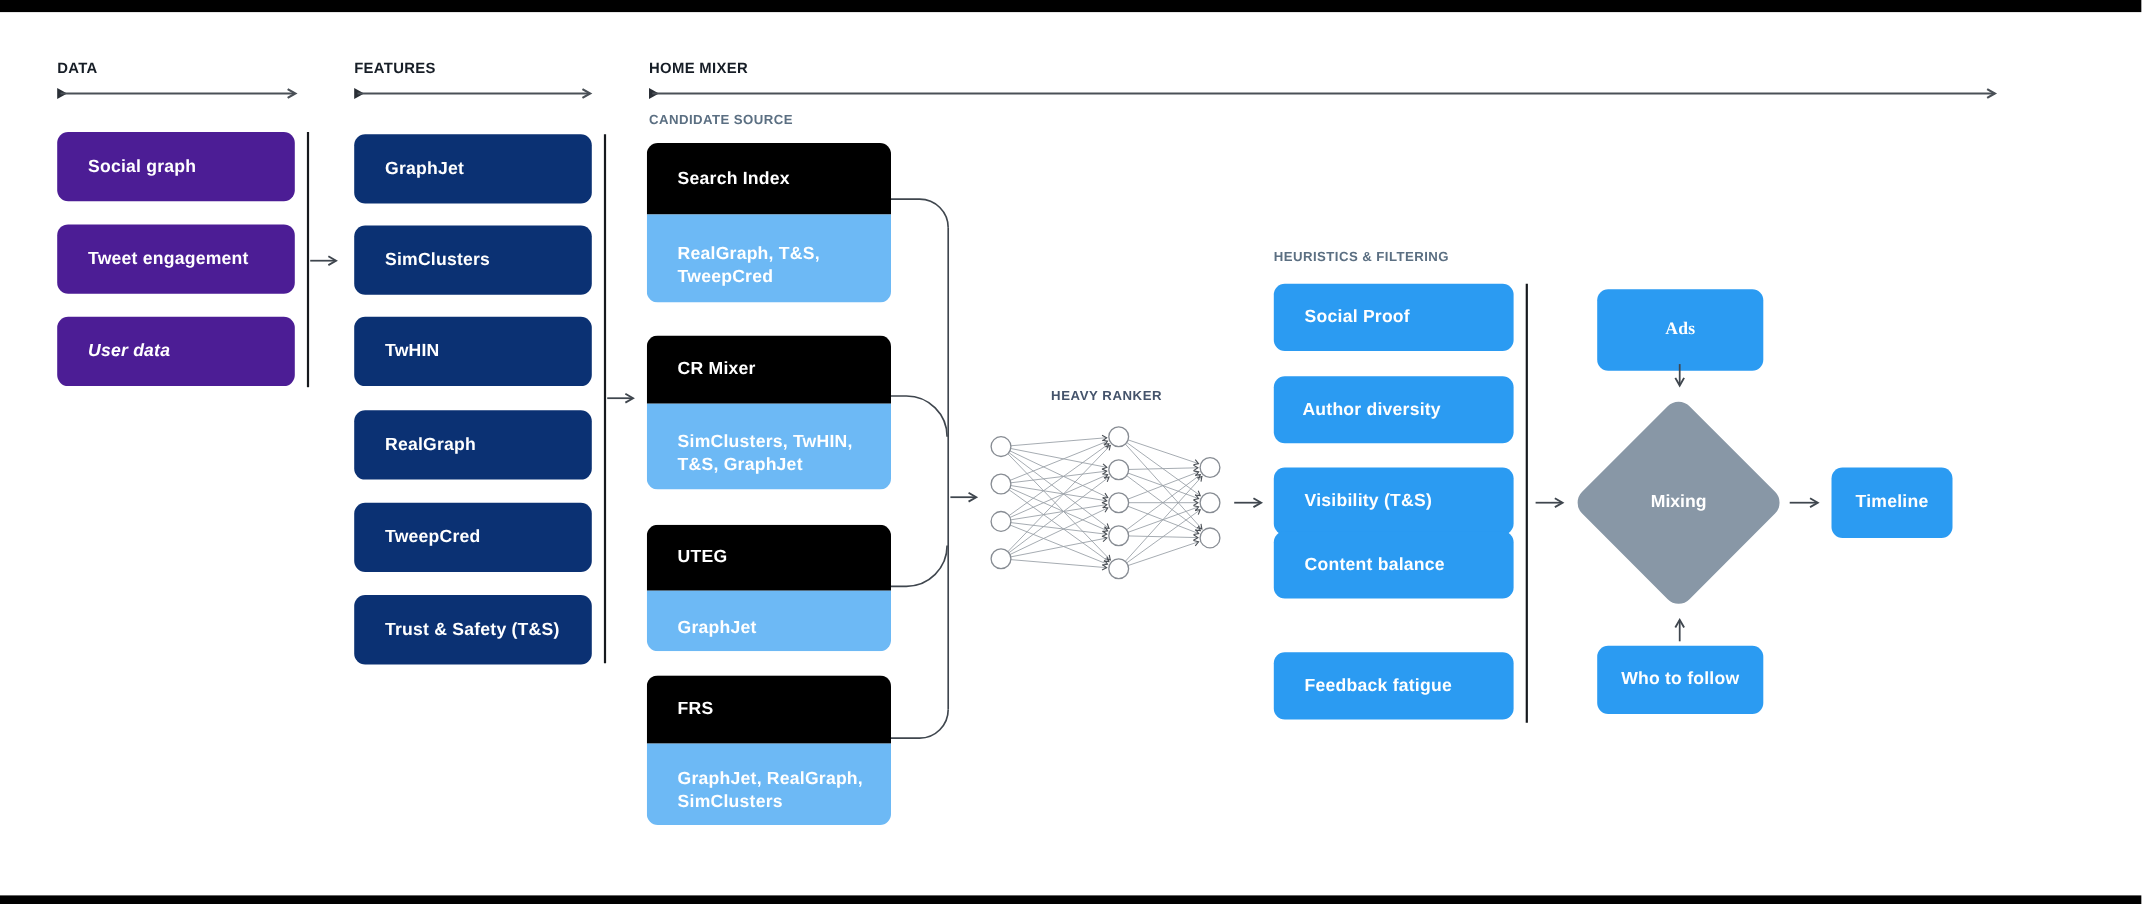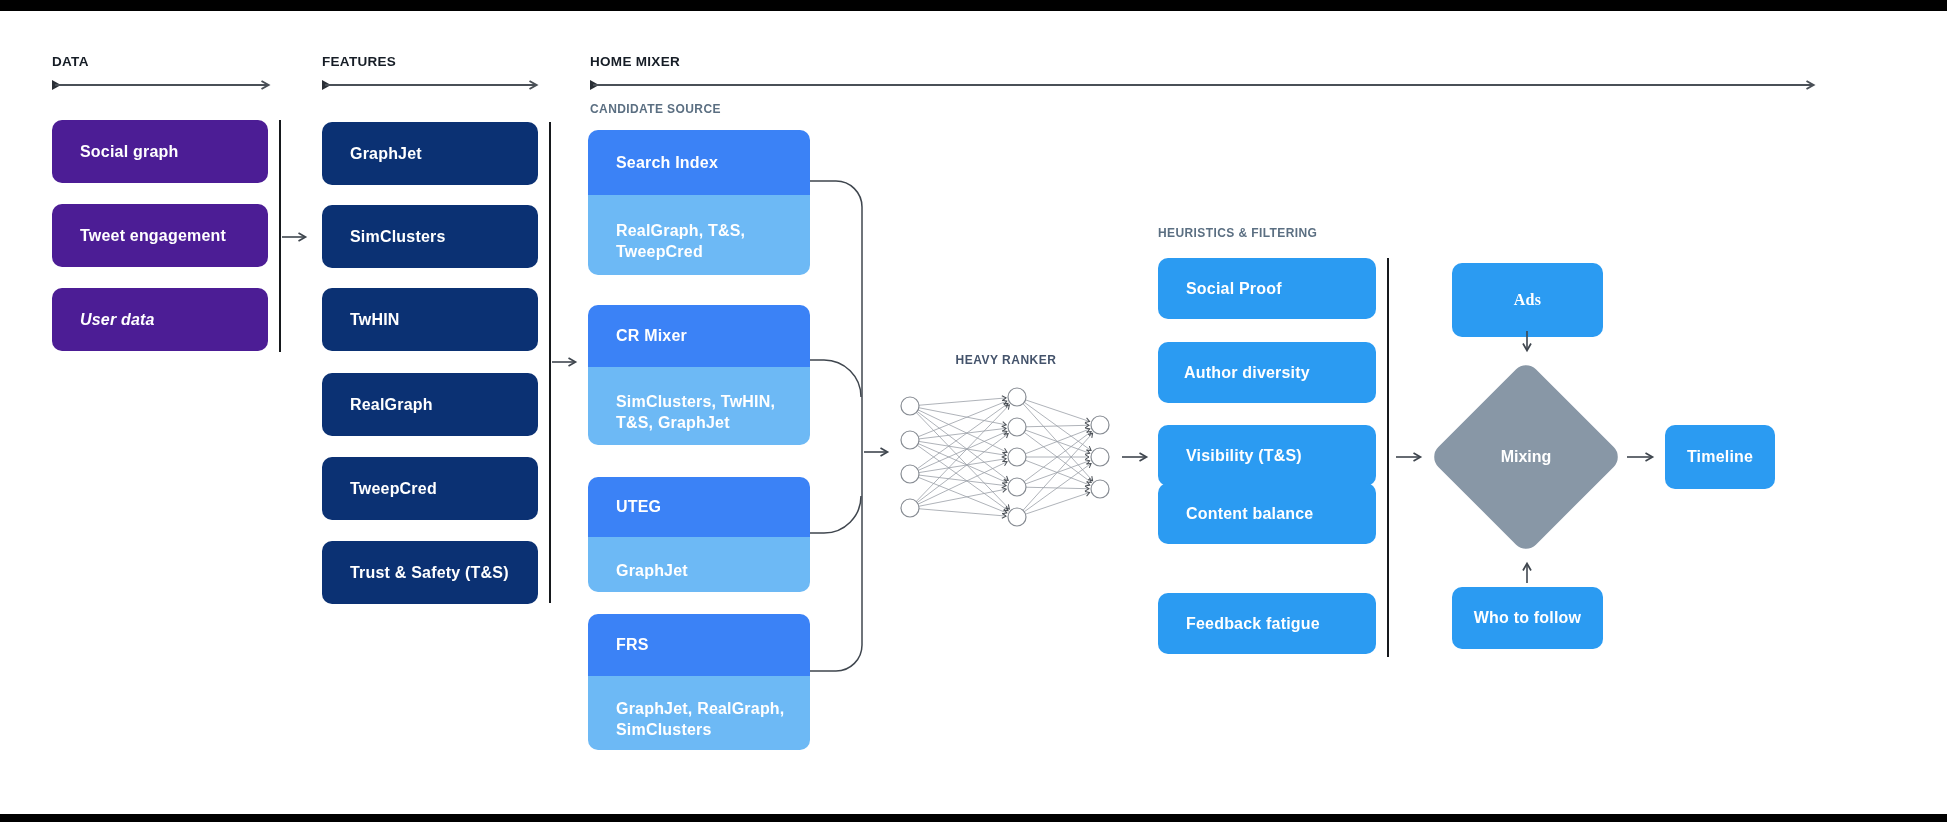--- a/index.html
+++ b/index.html
@@ -12,21 +12,21 @@
   .sec-h{position:absolute;font-size:13.5px;font-weight:bold;color:#161d26;letter-spacing:.3px;}
   .sub-h{position:absolute;font-size:12px;font-weight:600;color:#5b6f82;letter-spacing:.4px;}
 
   .bx{position:absolute;border-radius:10px;color:#fff;font-size:16px;font-weight:600;
       display:flex;align-items:center;box-sizing:border-box;padding-left:28px;letter-spacing:.2px;}
   .bx-data{left:52px;width:216px;height:63px;background:#4c1d95;}
   .bx-feat{left:322px;width:216px;height:63px;background:#0b3173;}
   .bx-heur{left:1158px;width:218px;height:61px;background:#2b9bf2;}
 
   .cs{position:absolute;left:588px;width:222px;border-radius:10px;overflow:hidden;}
-  .cs-head{background:#3b82f6;color:#fff;font-size:16px;font-weight:600;display:flex;
+  .cs-head{background:#000000;color:#fff;font-size:16px;font-weight:600;display:flex;
            align-items:center;padding-left:28px;letter-spacing:.2px;}
   .cs-sub{background:#6db9f5;color:#fff;font-size:16px;font-weight:600;display:flex;
           align-items:center;padding:22px 24px 10px 28px;box-sizing:border-box;
           line-height:1.32;letter-spacing:.2px;}
 
   .small-box{position:absolute;border-radius:10px;background:#2b9bf2;color:#fff;font-size:16px;
              font-weight:600;display:flex;align-items:center;justify-content:center;letter-spacing:.2px;}
 
   #diamond{position:absolute;left:1457px;top:388px;width:138px;height:138px;background:#8897a6;
            border-radius:14px;transform:rotate(45deg);}

